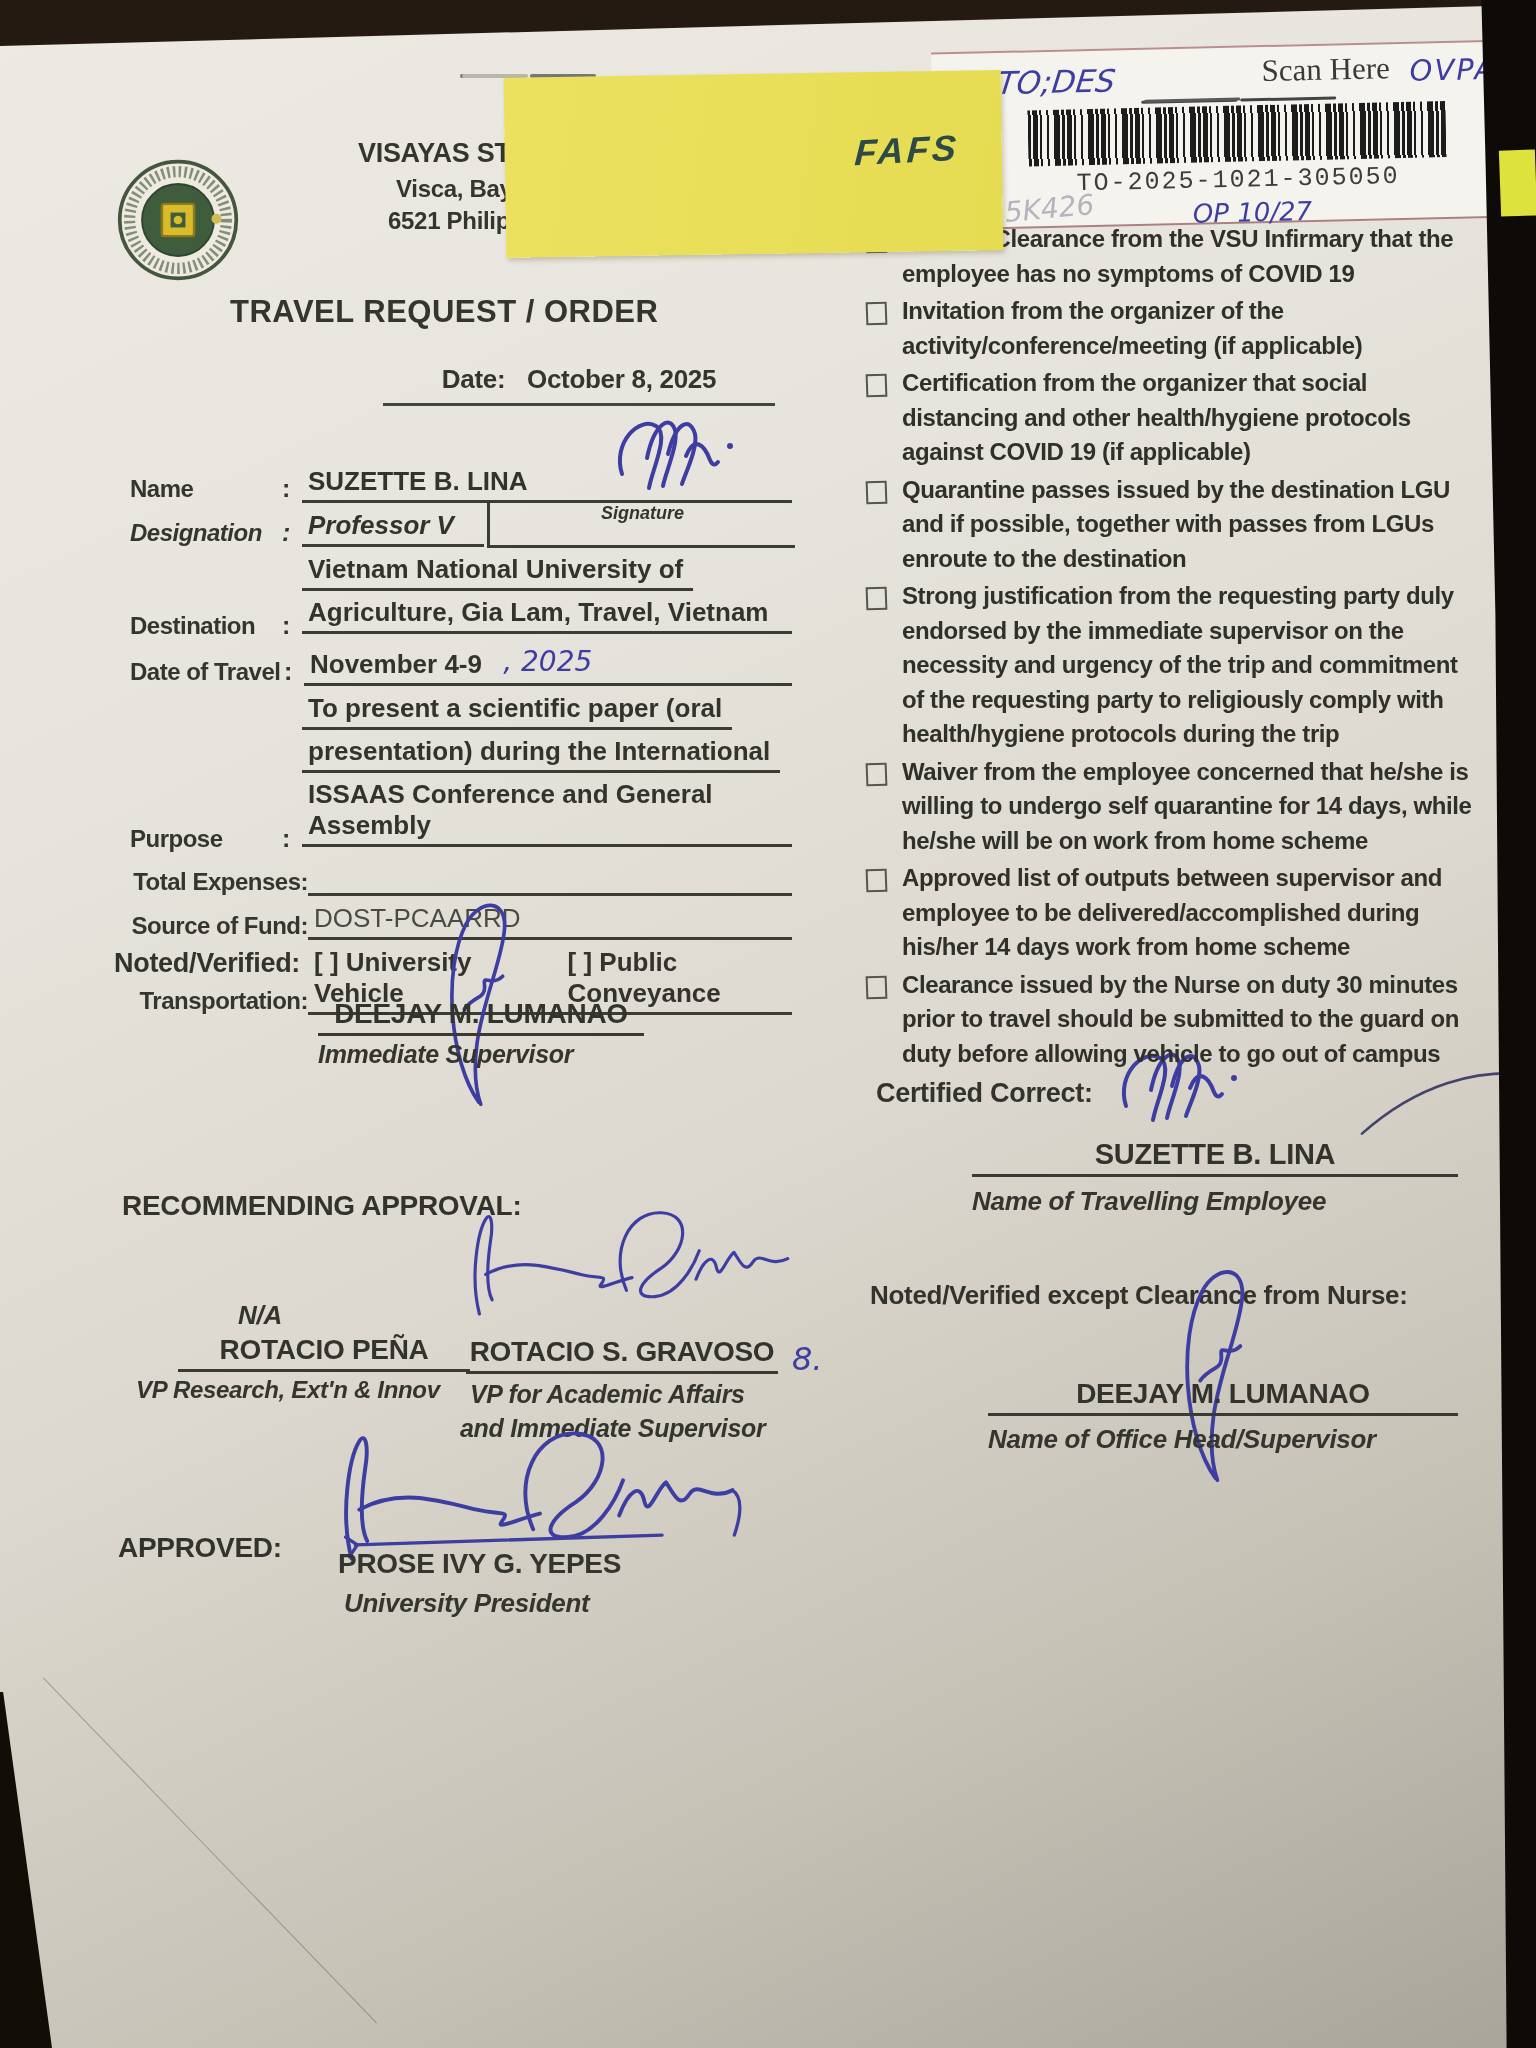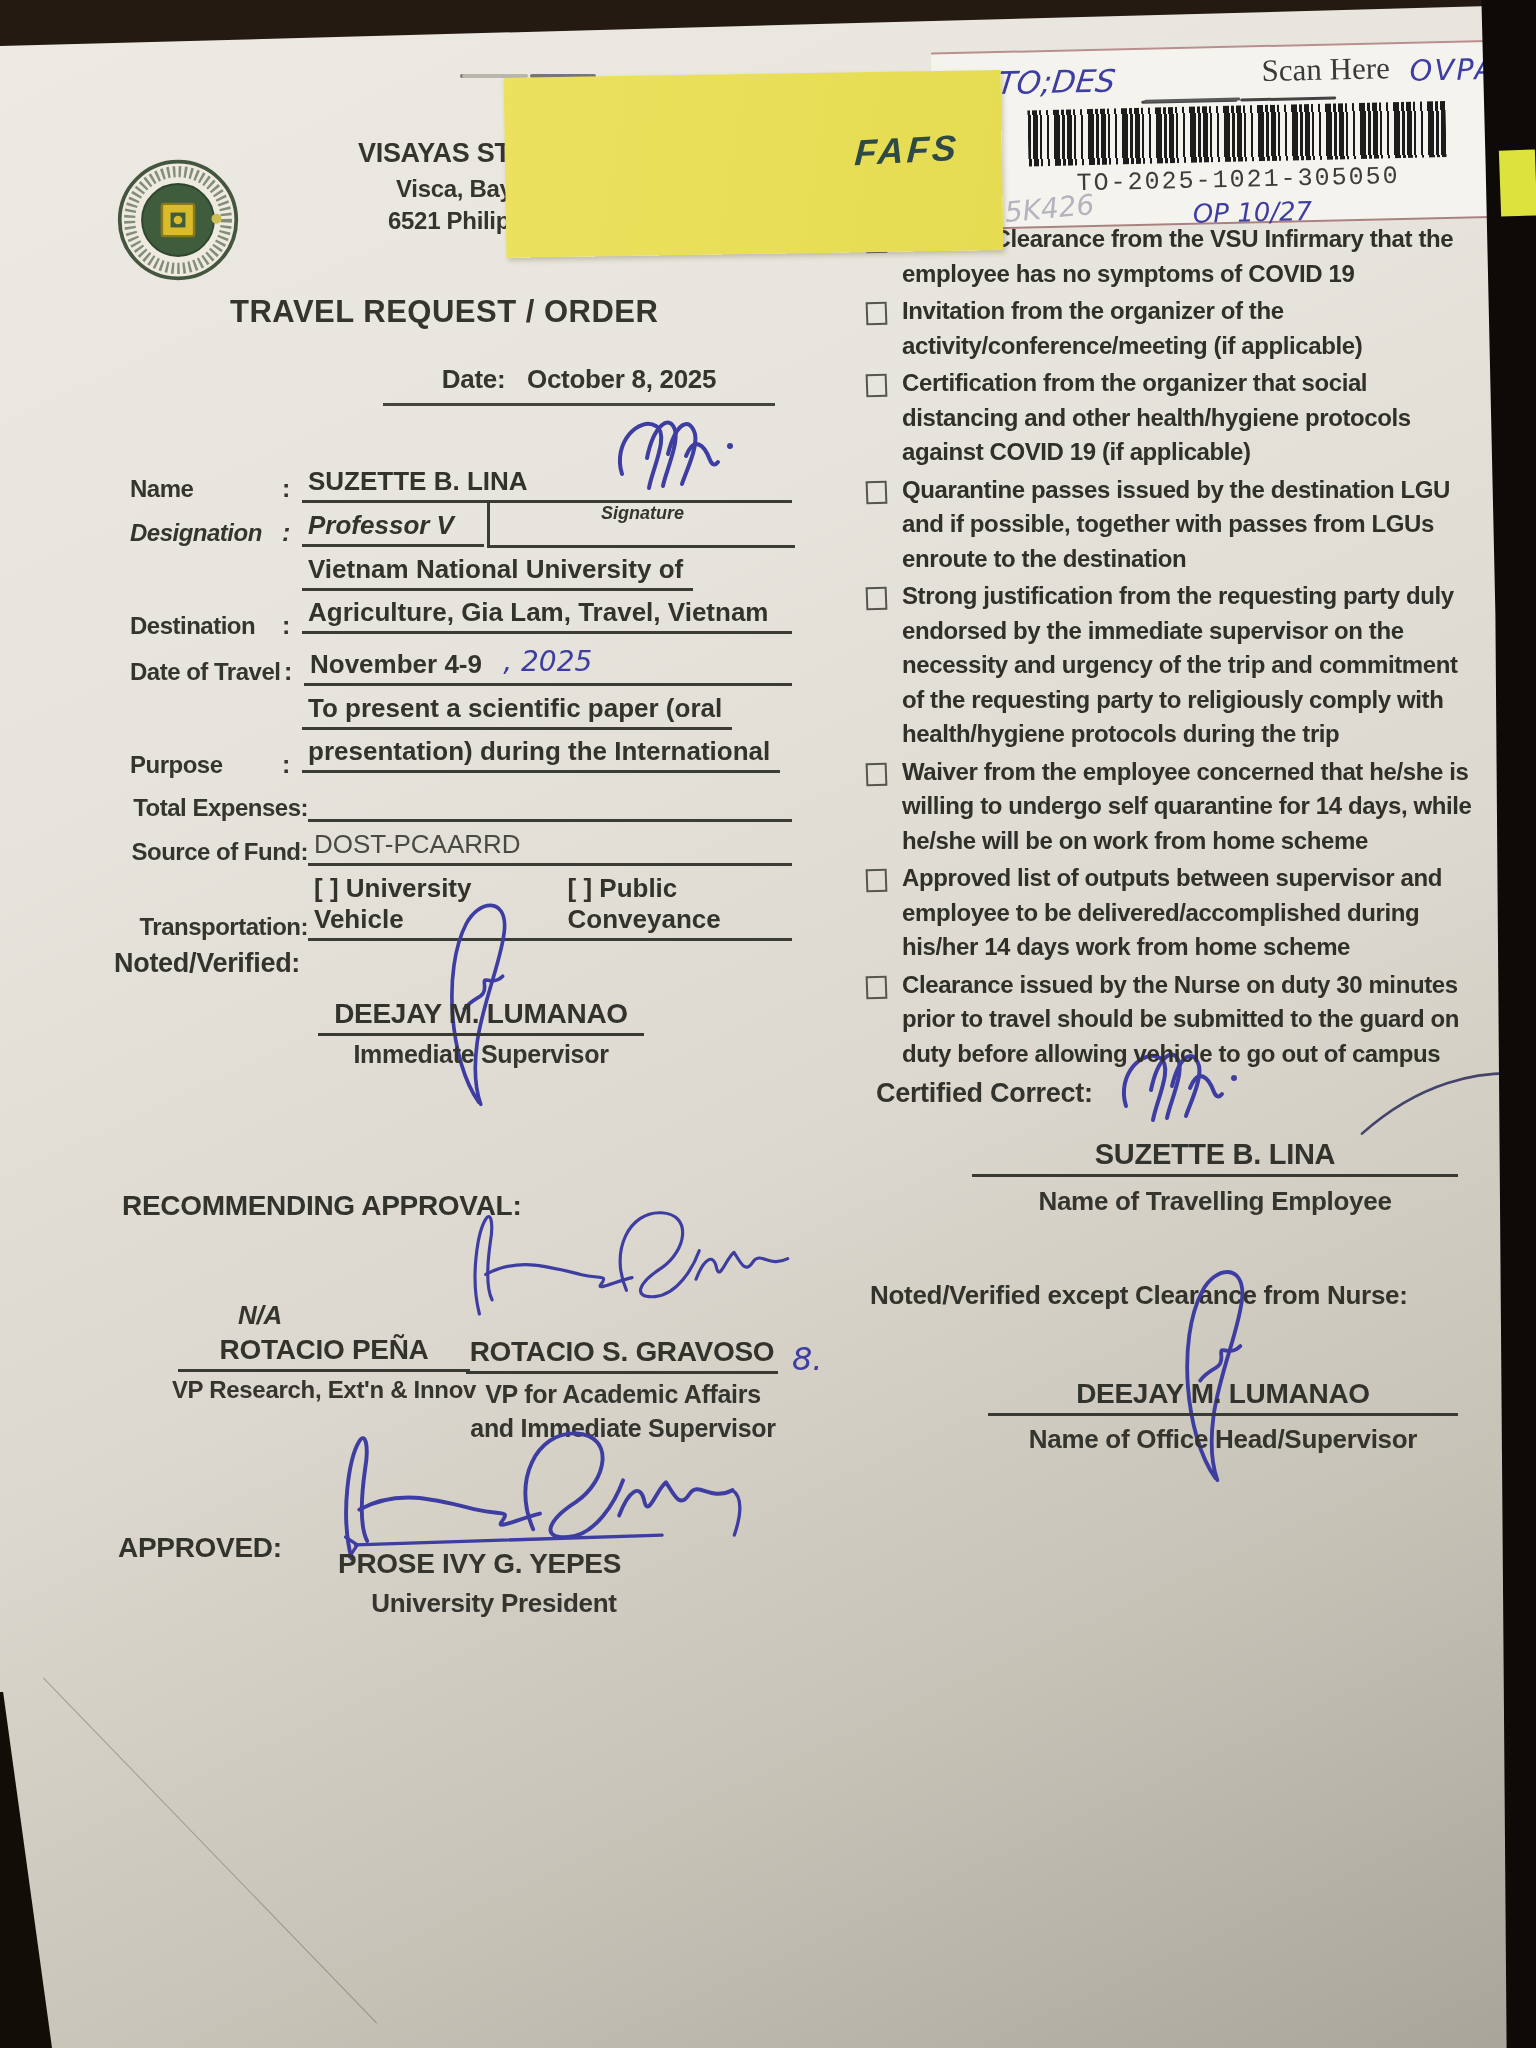--- a/index.html
+++ b/index.html
@@ -81,21 +81,21 @@
   
   #checklist{left:866px;top:222px;width:614px;z-index:11;}
   .citem{display:flex;gap:15px;margin-bottom:3px;}
   .cbox{width:17px;height:19px;border:2.5px solid #555550;flex-shrink:0;margin-top:8px;
         transform:rotate(-2deg);}
   .ctext{font-weight:bold;color:#2f302a;font-size:24px;line-height:34.5px;letter-spacing:-0.4px;width:570px;}
   
   .label{font-weight:bold;color:#33332d;letter-spacing:-0.3px;}
   .nameline{text-align:center;font-weight:bold;color:#33332d;border-bottom:3px solid #3a3a34;
             padding-bottom:3px;letter-spacing:-0.3px;}
-  .role{text-align:center;font-weight:bold;color:#35352f;letter-spacing:-0.3px;}
+  .role{font-weight:bold;font-style:italic;color:#35352f;letter-spacing:-0.3px;}
   svg.sig{overflow:visible;}
   svg.sig path{fill:none;stroke:#3d3da2;stroke-linecap:round;stroke-linejoin:round;}
 </style>
 </head>
 <body>
 
 <div id="page">
 
   <div id="sticker" class="abs">
     <div id="to-des" class="abs hand">TO;DES</div>
@@ -173,20 +173,21 @@
         <span>November 4-9</span>
         <span class="hand blue-year">, 2025</span>
       </span>
     </div>
     <div class="frow">
       <span class="flabel">Purpose</span>
       <span class="fcolon">:</span>
       <span class="fstack">
         <span class="fit">To present a scientific paper (oral</span>
         <span class="fit">presentation) during the International</span>
+        <span class="fit full">ISSAAS Conference and General Assembly</span>
       </span>
     </div>
     <div class="frow">
       <span class="flabel wide">Total Expenses:</span>
       <span class="fval"></span>
     </div>
     <div class="frow">
       <span class="flabel wide">Source of Fund:</span>
       <span class="fval" id="fund-val">DOST-PCAARRD</span>
     </div>

